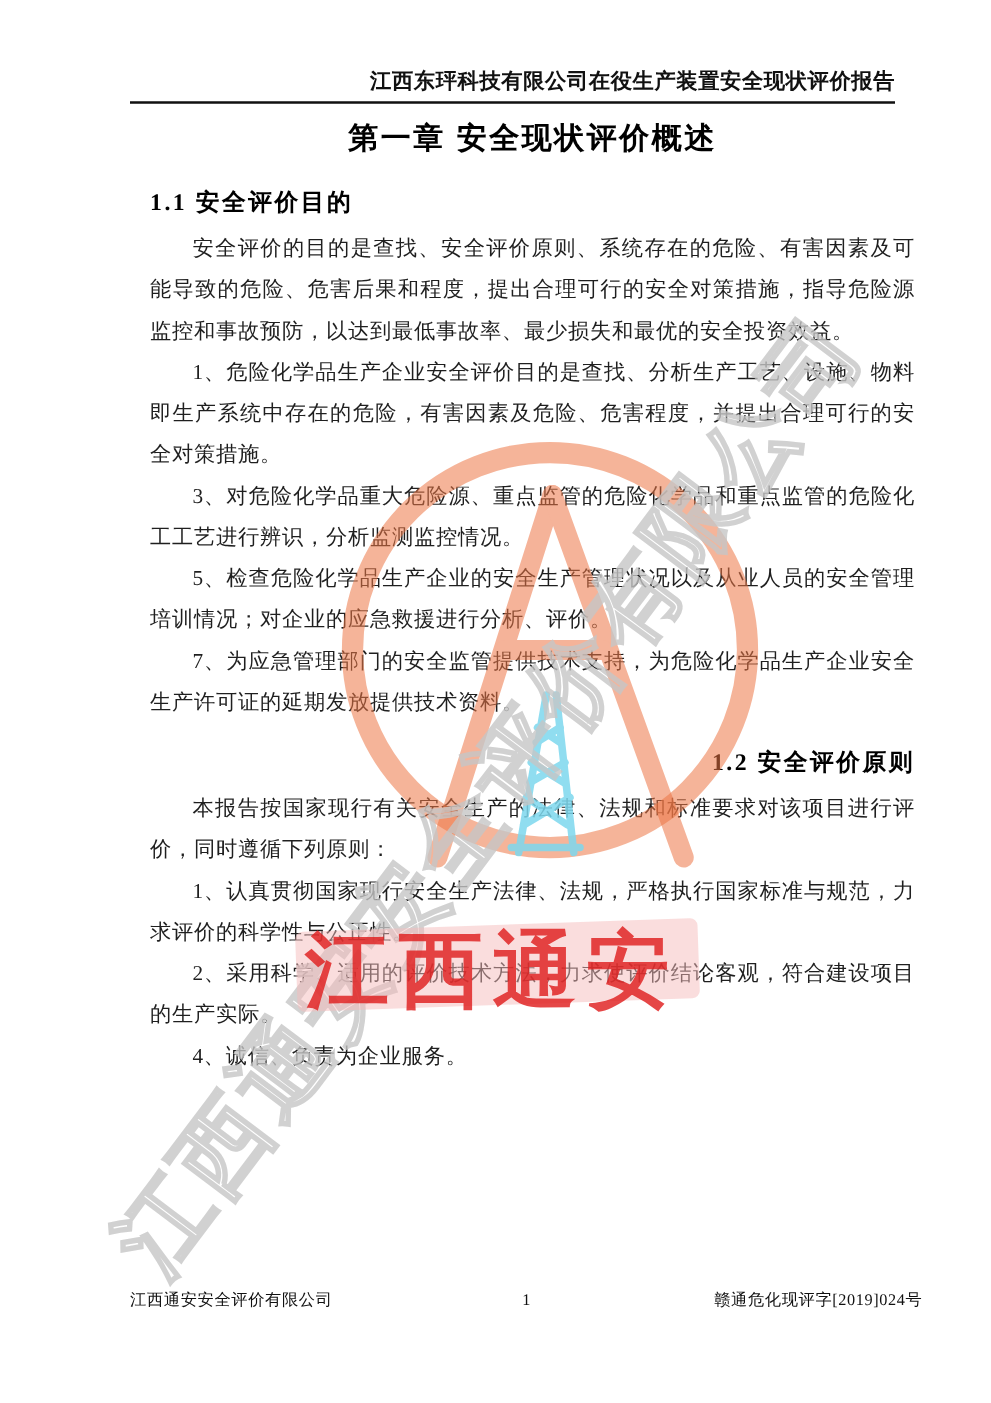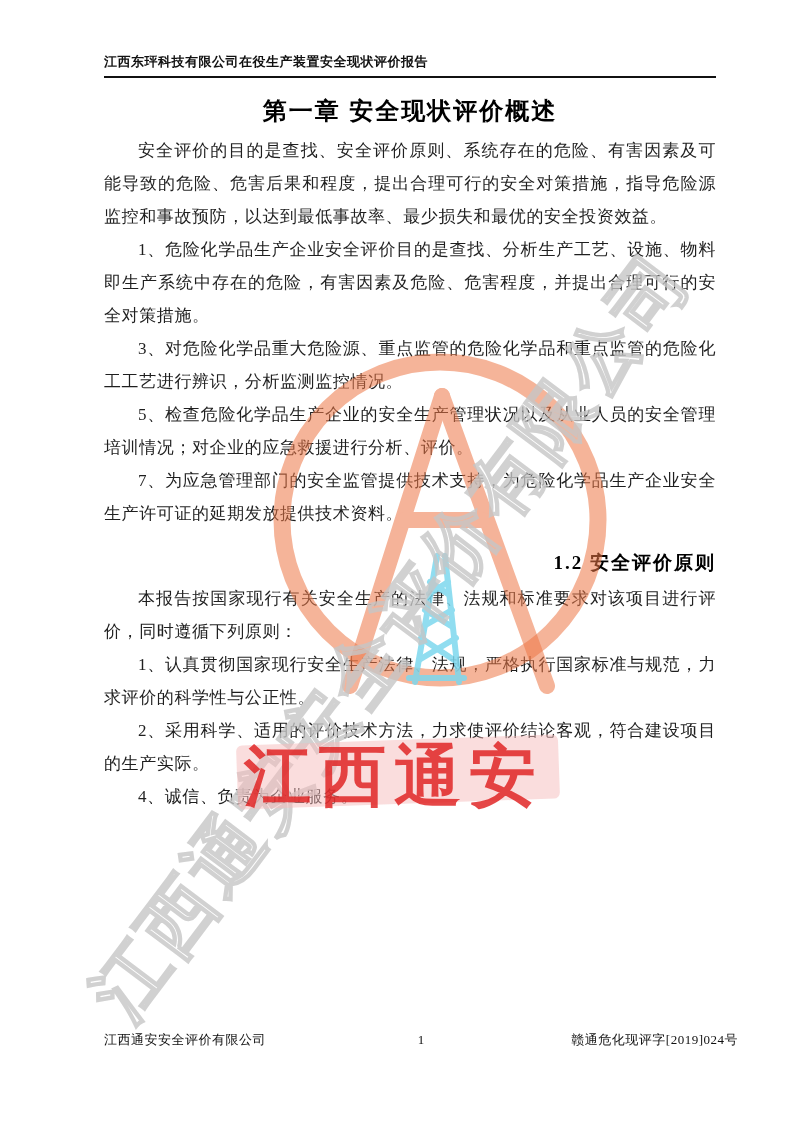--- a/index.html
+++ b/index.html
@@ -1,25 +1,25 @@
 <!DOCTYPE html>
 <html><head>
 <meta charset="utf-8">
 <style>
   html,body{margin:0;padding:0;background:#ffffff;}
   .page{
     position:relative;width:793px;height:1122px;margin:0 auto;background:#ffffff;
     overflow:hidden;font-family:"Liberation Serif",serif;color:#1c1c1c;
   }
   .doc-header{
-    position:absolute;top:53px;left:104px;width:612px;text-align:left;
-    font-weight:bold;font-size:13px;letter-spacing:0.5px;color:#111;
+    position:absolute;top:53px;left:104px;width:612px;text-align:right;
+    font-weight:bold;font-size:17px;letter-spacing:0.5px;color:#111;
     padding-bottom:5px;border-bottom:2px solid #111;
   }
-  .content{position:absolute;top:94px;left:104px;width:612px;}
+  .content{position:absolute;top:94px;left:120px;width:612px;}
   .chapter-title{
     margin:0;font-family:"Liberation Sans",sans-serif;font-weight:bold;
     font-size:24px;line-height:34px;text-align:center;letter-spacing:2px;color:#000;
   }
   .sec-heading{
     margin:22px 0 0 0;font-weight:bold;font-size:19px;line-height:26px;
     letter-spacing:2px;color:#000;
   }
   .sec-heading.second{margin-top:20px;text-align:right;}
   .sec-body{margin-top:6px;}
@@ -50,20 +50,21 @@
 
 <div class="page">
 
   <div class="doc-header">
     <span>江西东玶科技有限公司在役生产装置安全现状评价报告</span>
   </div>
 
   <div class="content">
     <h1 class="chapter-title">第一章 安全现状评价概述</h1>
 
+    <h2 class="sec-heading">1.1 安全评价目的</h2>
     <div class="sec-body">
       <p class="para">安全评价的目的是查找、安全评价原则、系统存在的危险、有害因素及可能导致的危险、危害后果和程度，提出合理可行的安全对策措施，指导危险源监控和事故预防，以达到最低事故率、最少损失和最优的安全投资效益。</p>
       <p class="para">1、危险化学品生产企业安全评价目的是查找、分析生产工艺、设施、物料即生产系统中存在的危险，有害因素及危险、危害程度，并提出合理可行的安全对策措施。</p>
       <p class="para">3、对危险化学品重大危险源、重点监管的危险化学品和重点监管的危险化工工艺进行辨识，分析监测监控情况。</p>
       <p class="para">5、检查危险化学品生产企业的安全生产管理状况以及从业人员的安全管理培训情况；对企业的应急救援进行分析、评价。</p>
       <p class="para">7、为应急管理部门的安全监管提供技术支持，为危险化学品生产企业安全生产许可证的延期发放提供技术资料。</p>
     </div>
 
     <h2 class="sec-heading second">1.2 安全评价原则</h2>
     <div class="sec-body">

